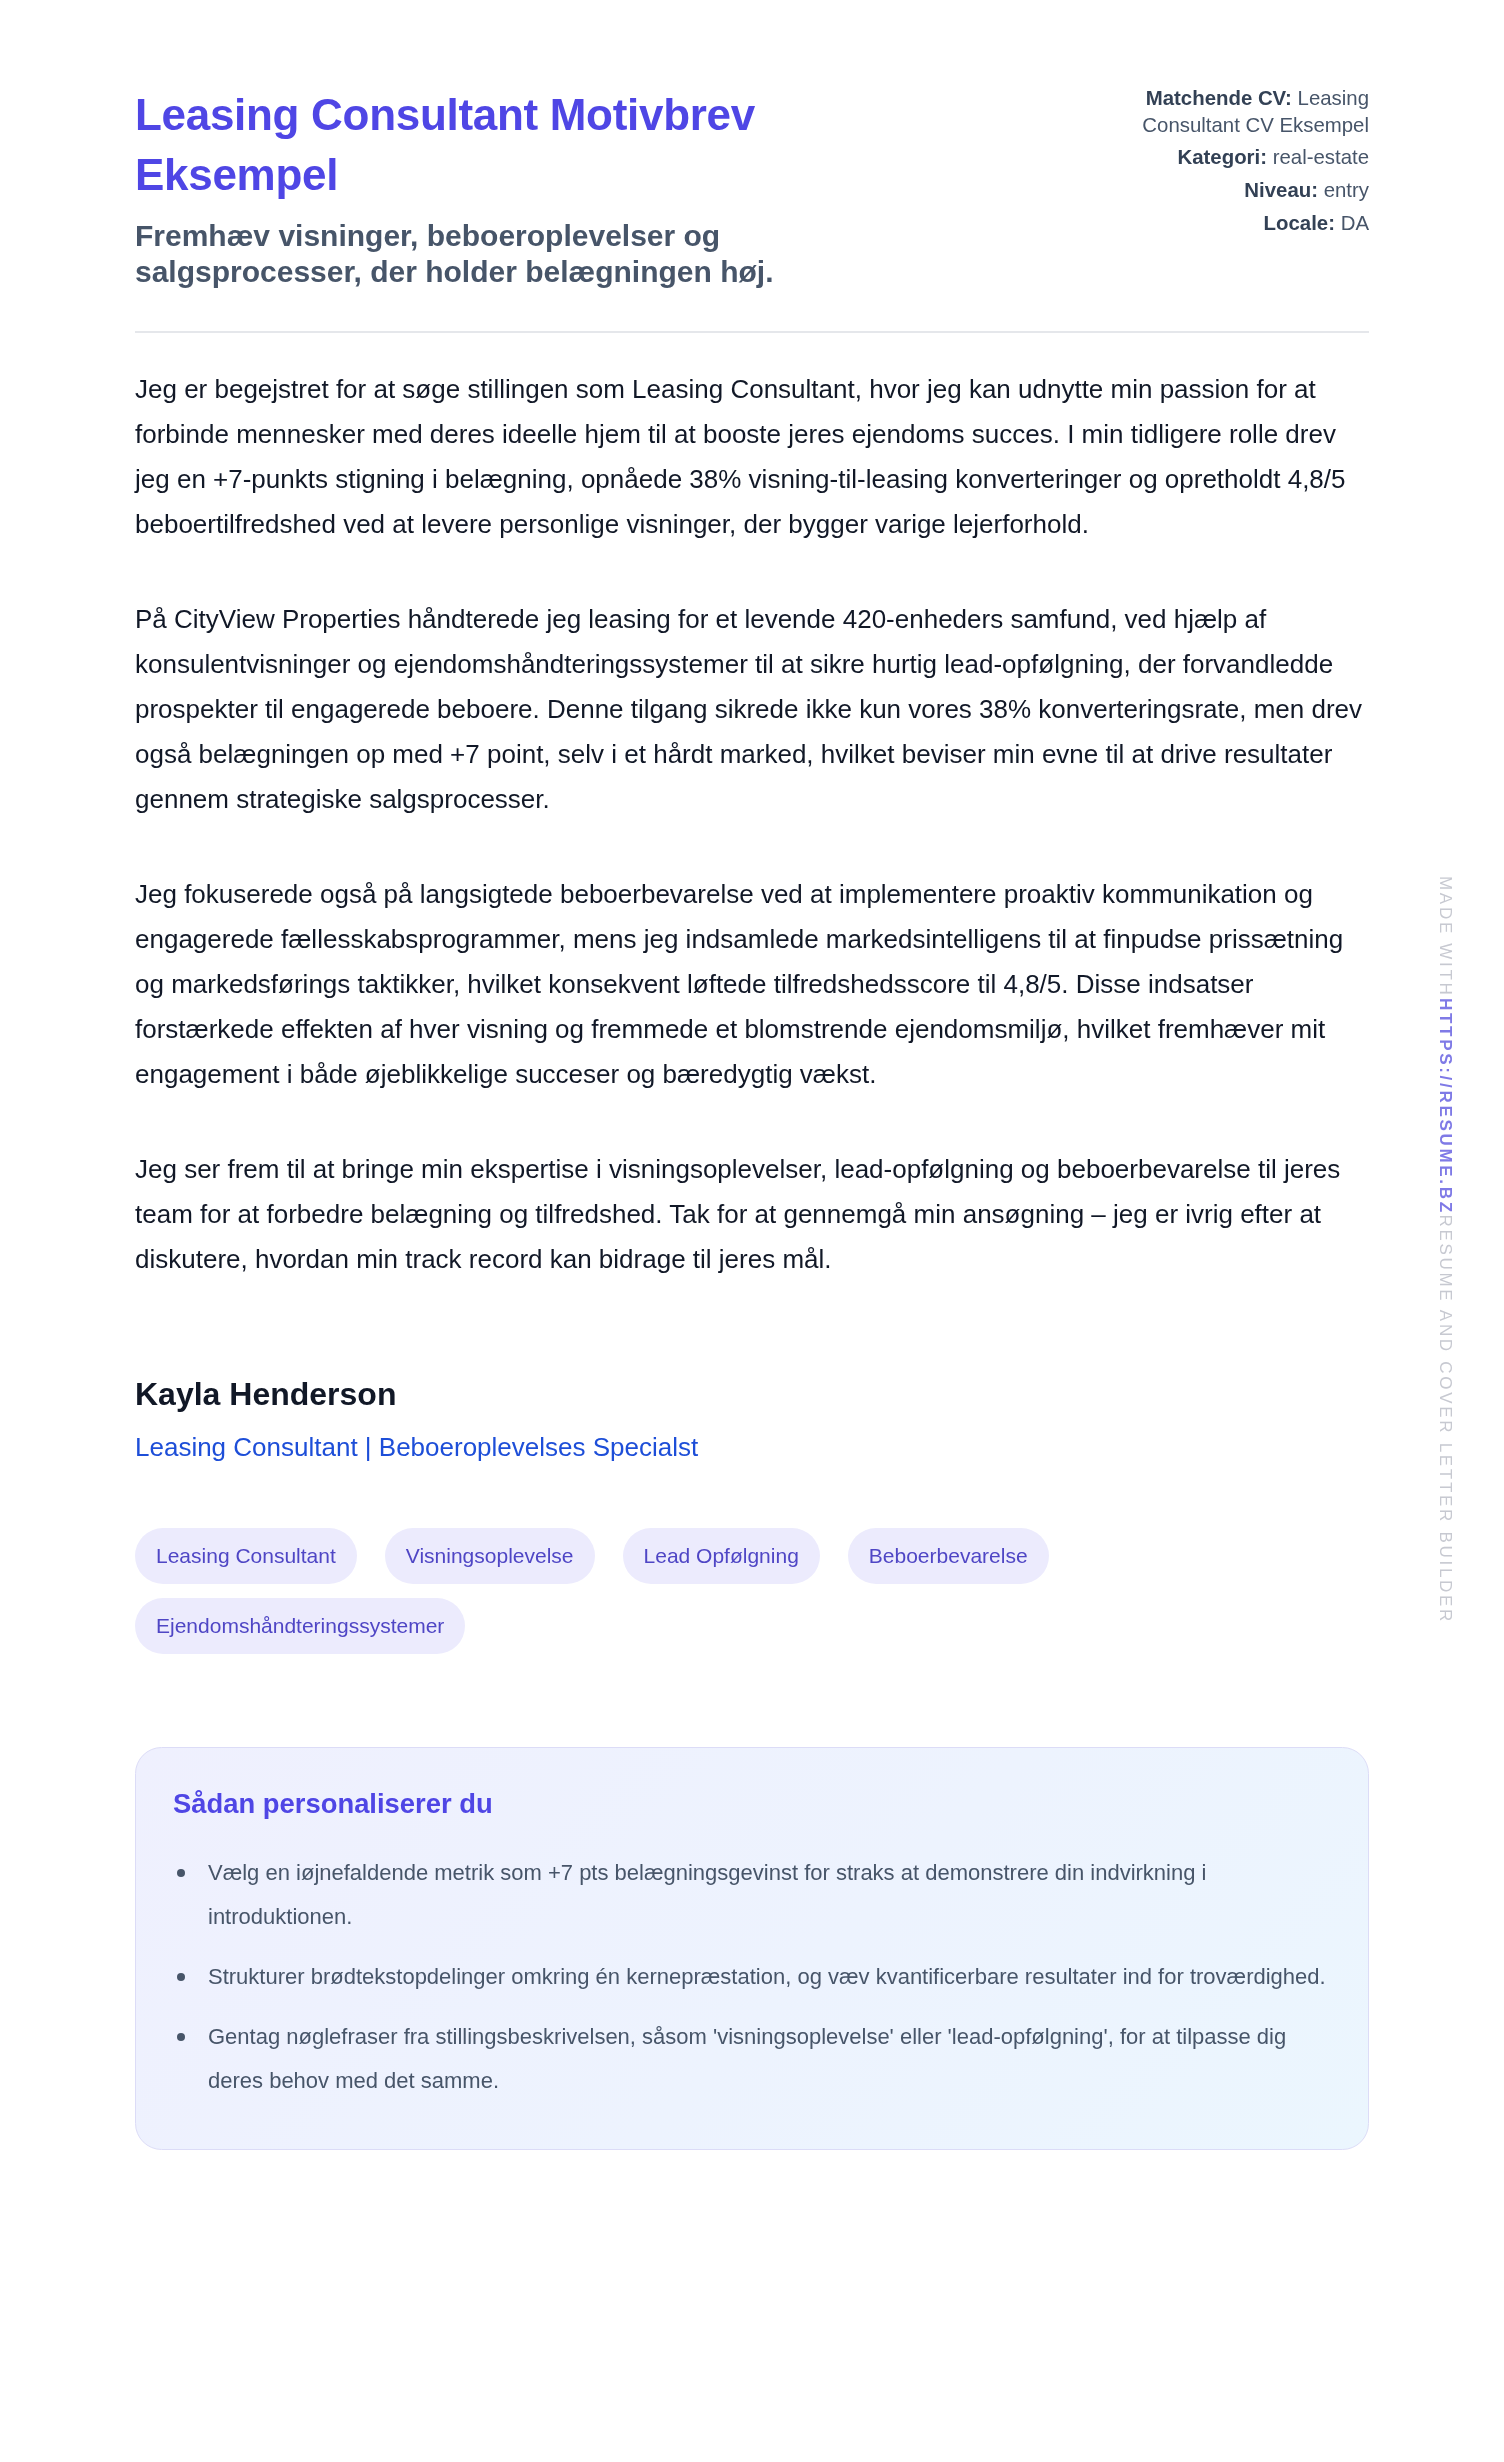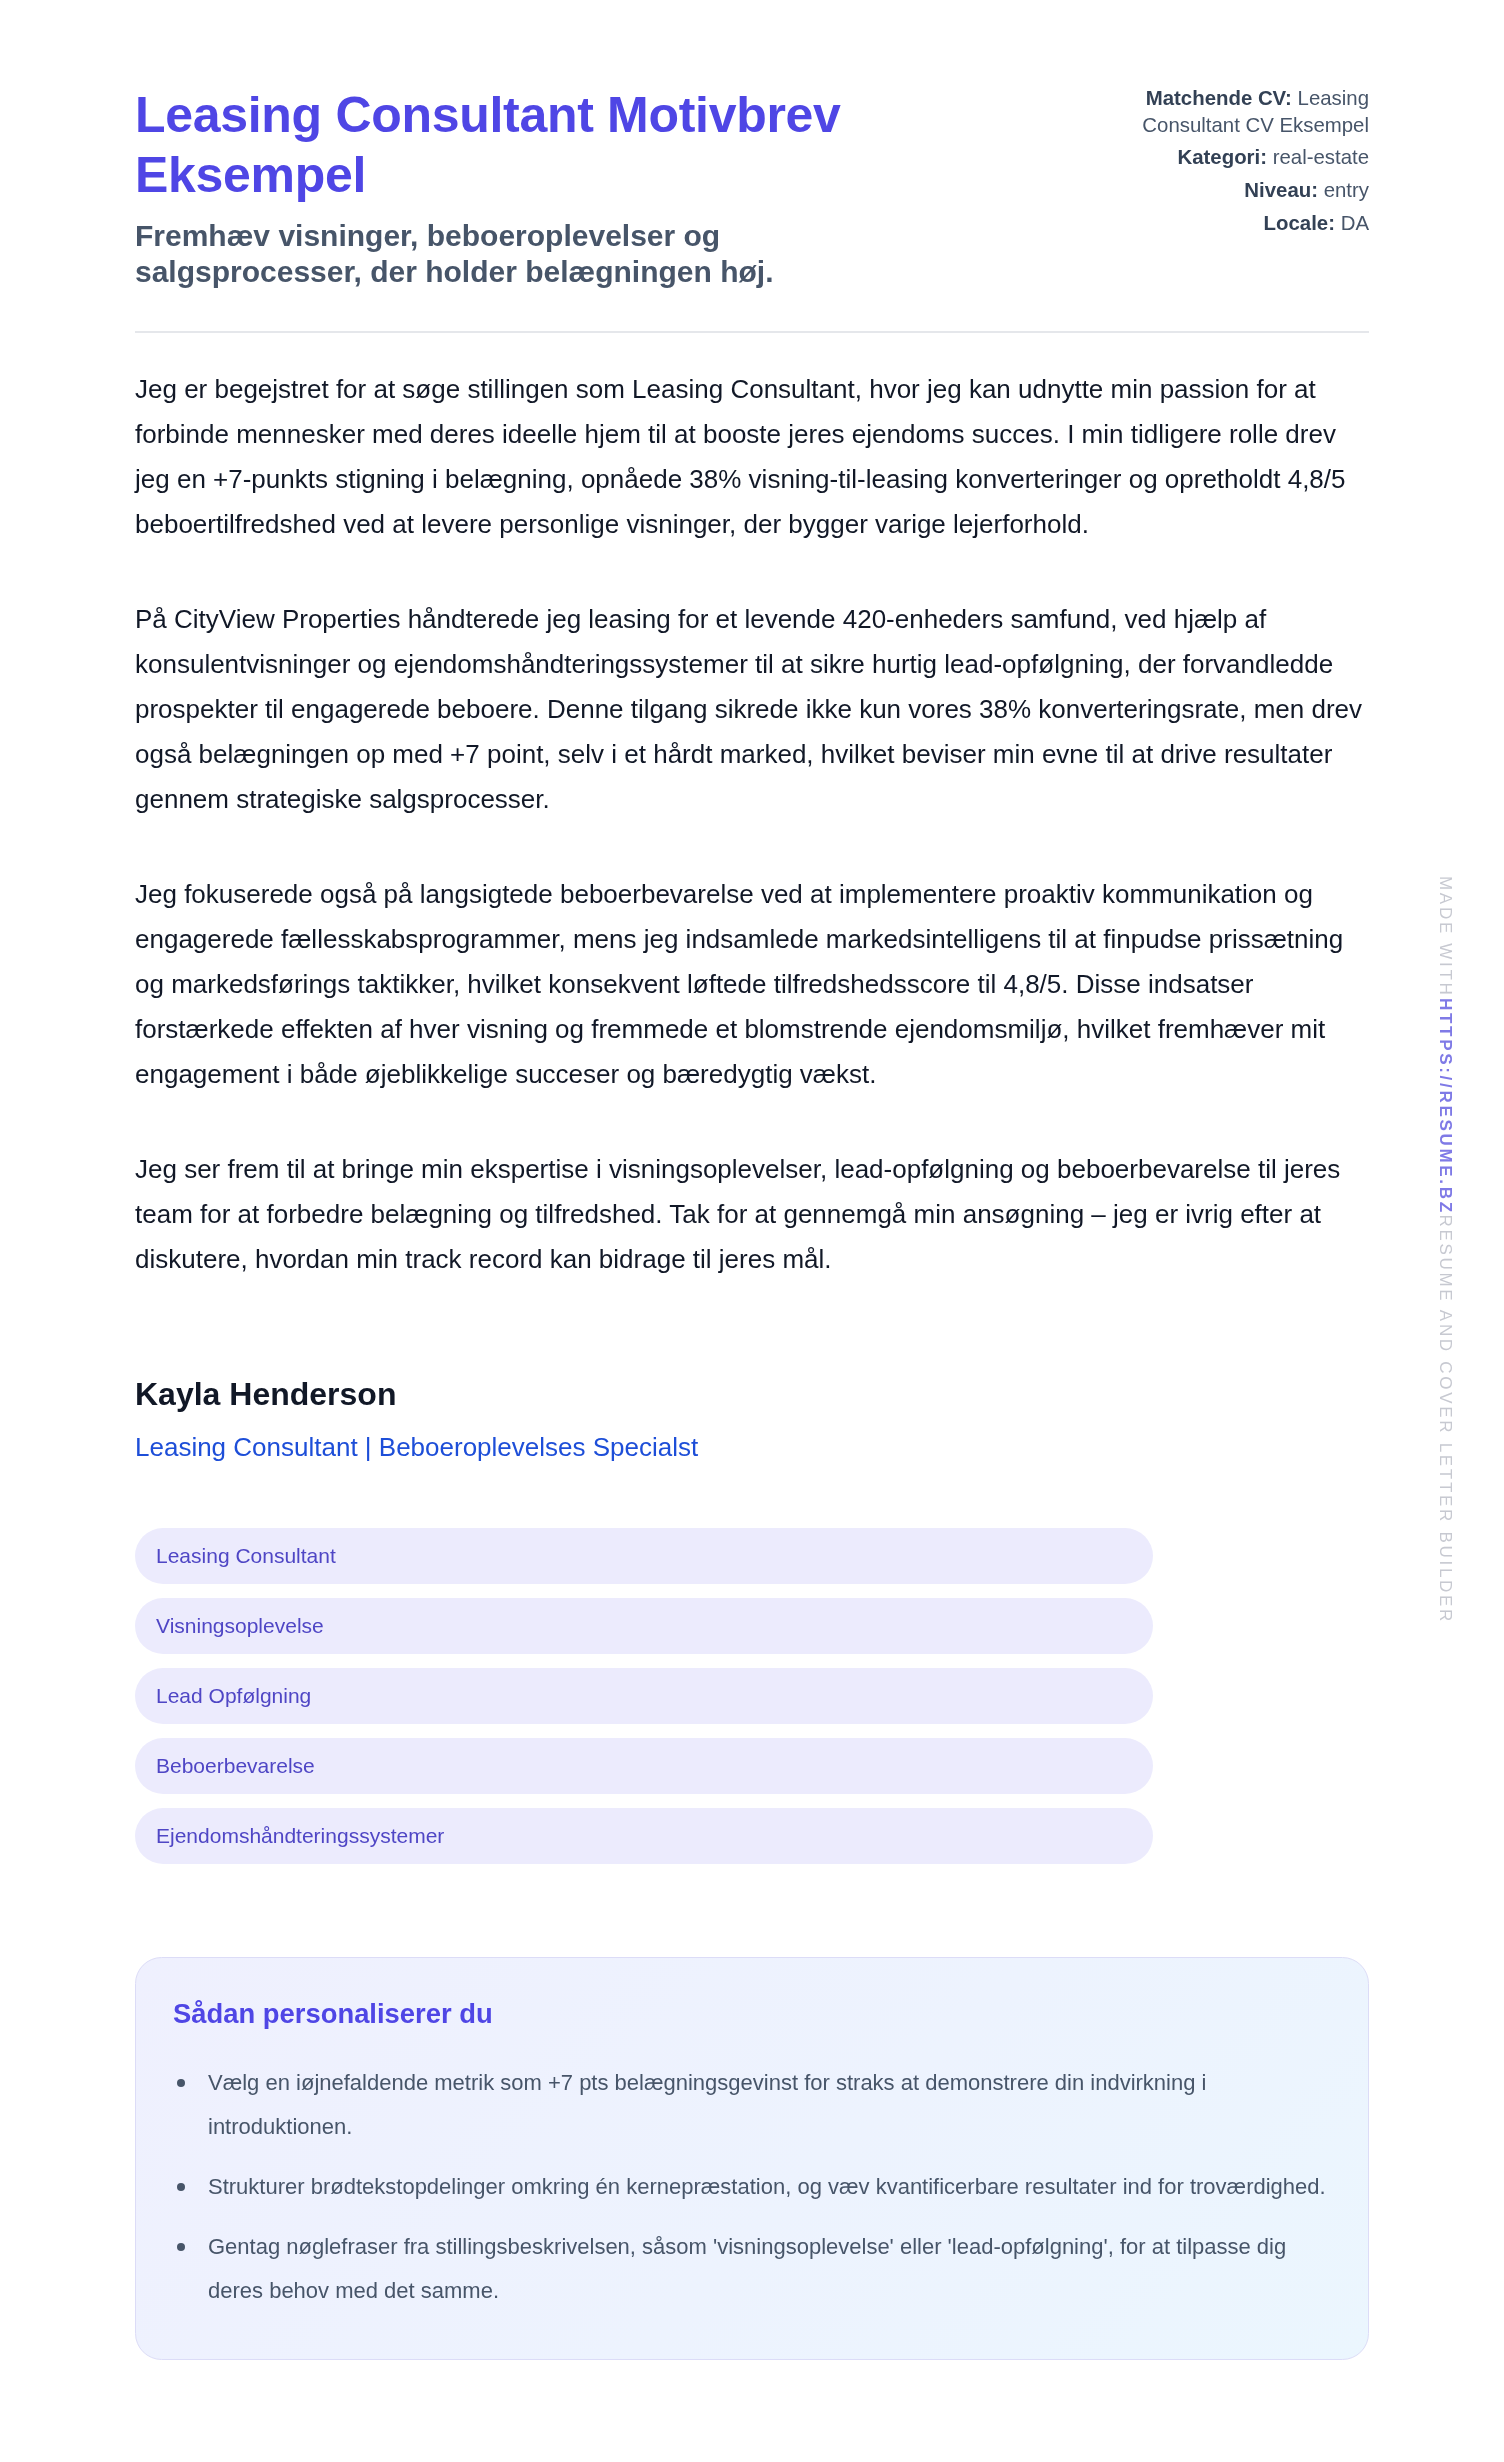--- a/index.html
+++ b/index.html
@@ -17,21 +17,21 @@
     width: 1234px;
   }
   .header {
     display: flex;
     justify-content: space-between;
     align-items: flex-start;
   }
   .header-left { width: 797px; }
   .title {
     color: #4f46e5;
-    font-size: 50px;
+    font-size: 44px;
     font-weight: 700;
     line-height: 60px;
     letter-spacing: -0.3px;
   }
   .subtitle {
     color: #475569;
     font-size: 30px;
     font-weight: 700;
     line-height: 36px;
     margin-top: 13px;
@@ -78,23 +78,22 @@
   .sig-title {
     font-size: 26px;
     color: #1d4ed8;
     line-height: 32px;
     margin-top: 21px;
   }
   .tags {
     margin-top: 65px;
     display: flex;
     flex-wrap: wrap;
-    gap: 14px 16px;
+    gap: 14px 28px;
     width: 1018px;
-    flex-direction: column;
   }
   .tag {
     display: inline-block;
     background: #ecebfd;
     color: #4f46c5;
     font-size: 21px;
     font-weight: 500;
     height: 56px;
     line-height: 56px;
     padding: 0 21px;

